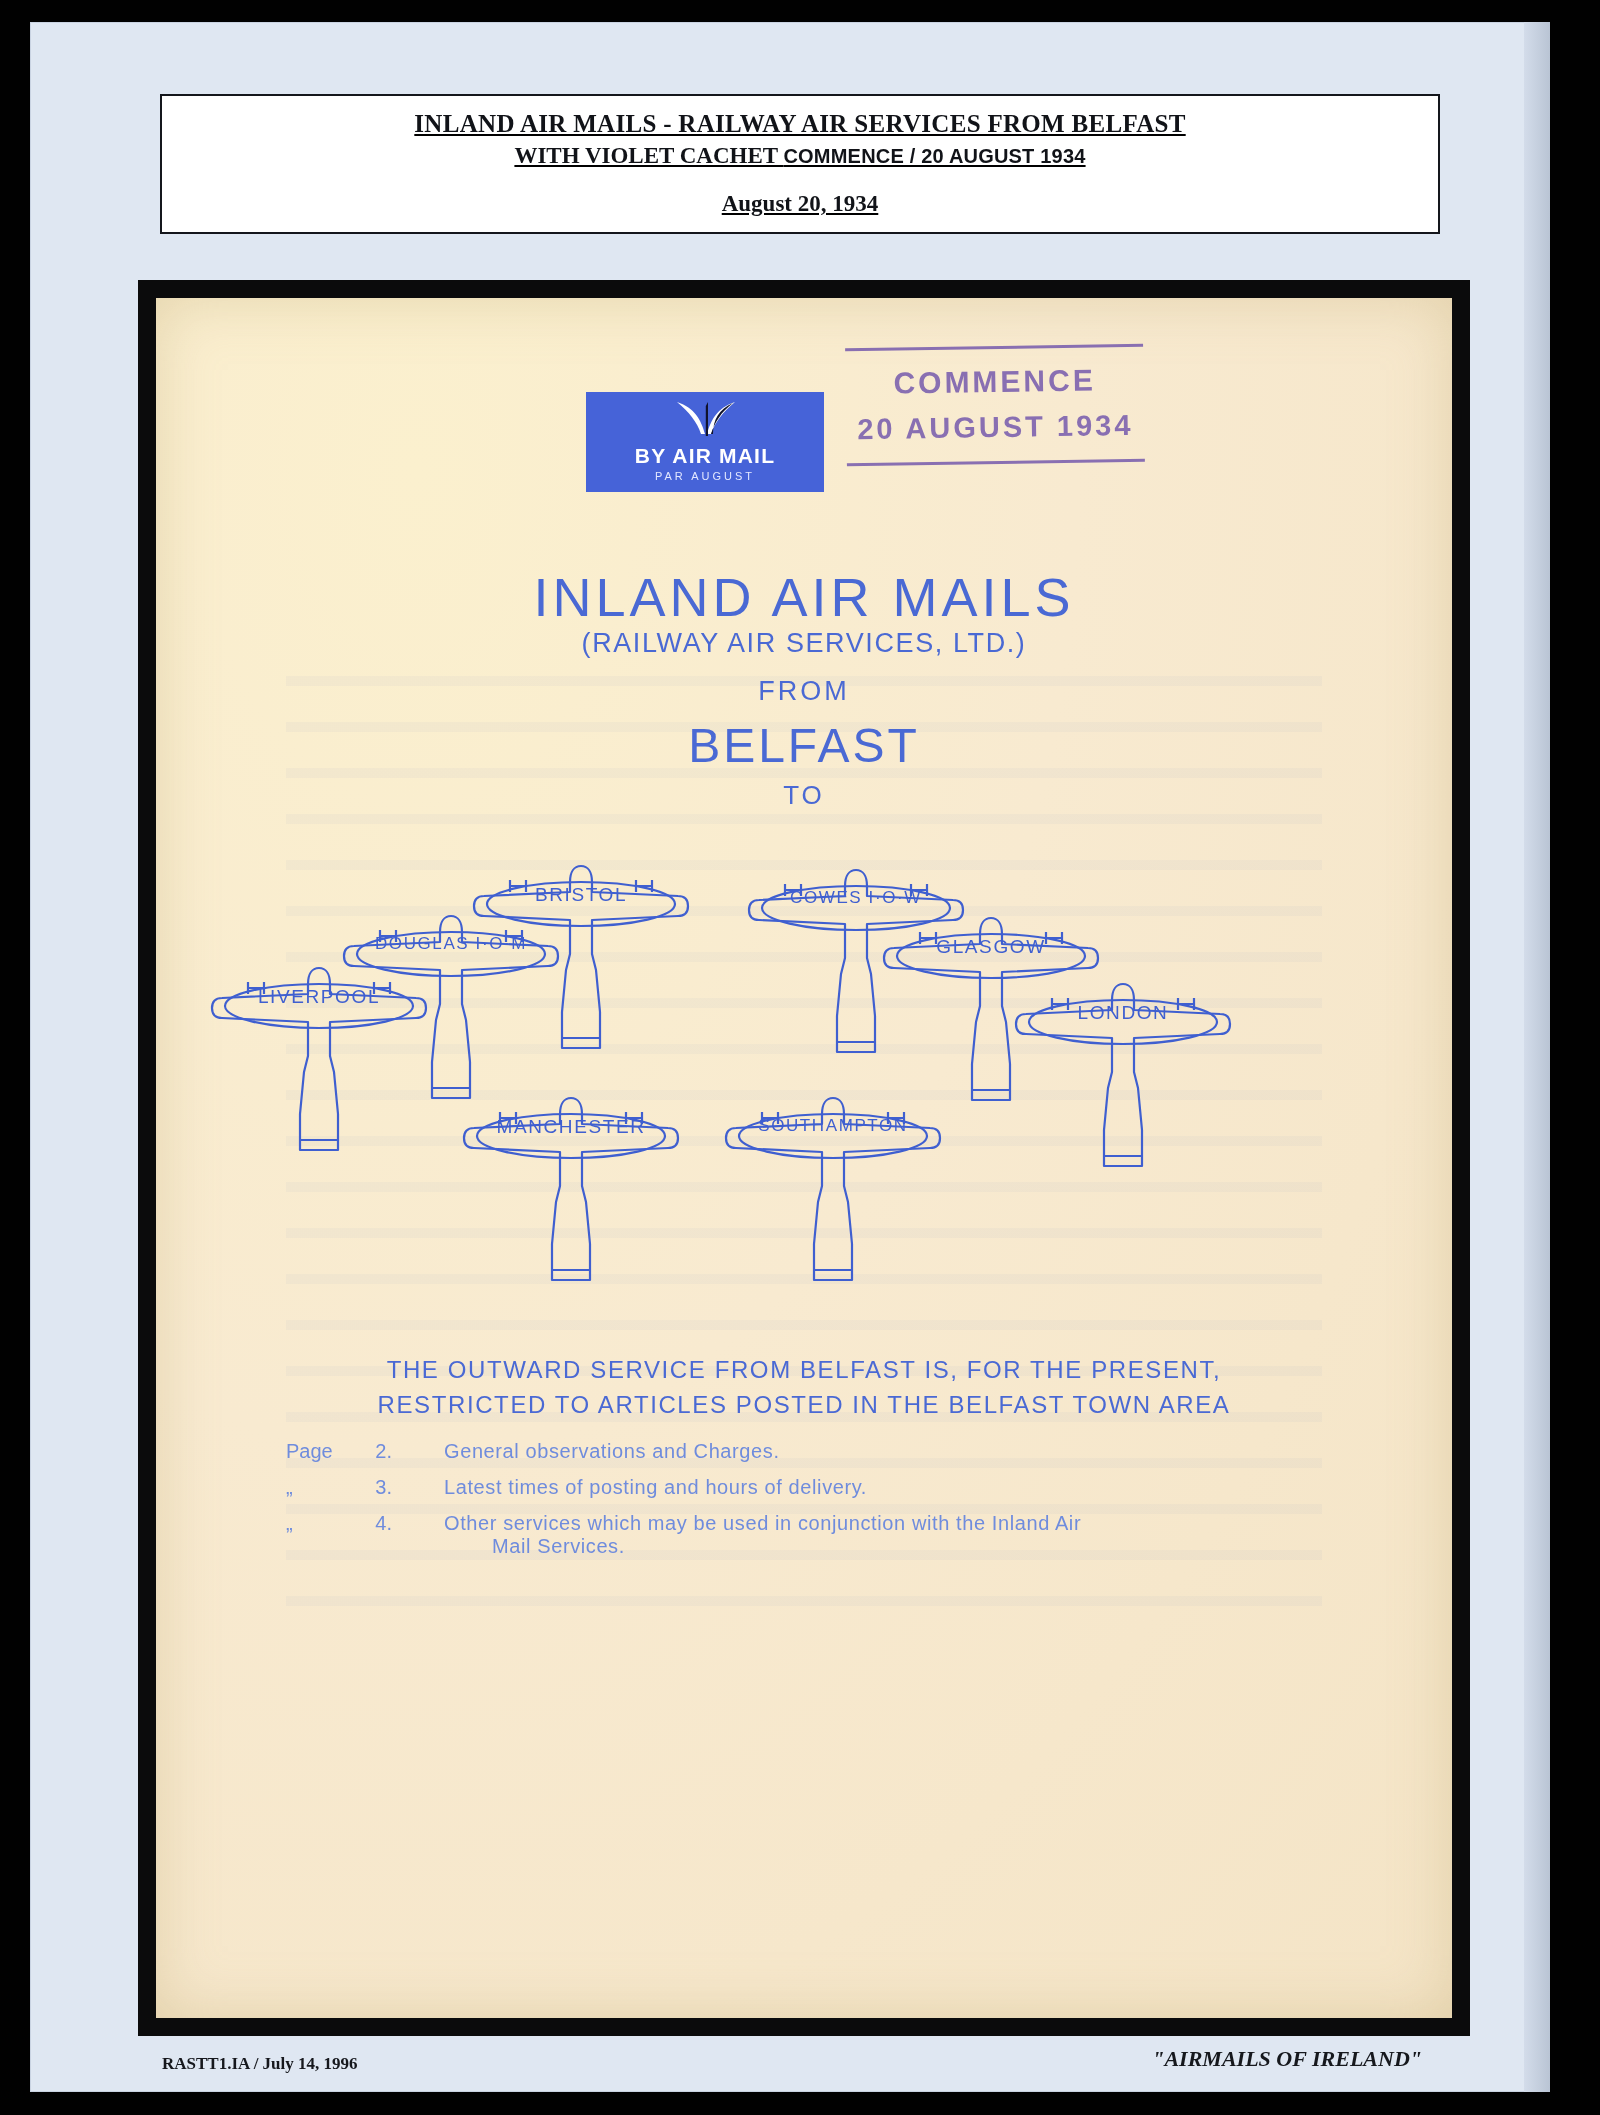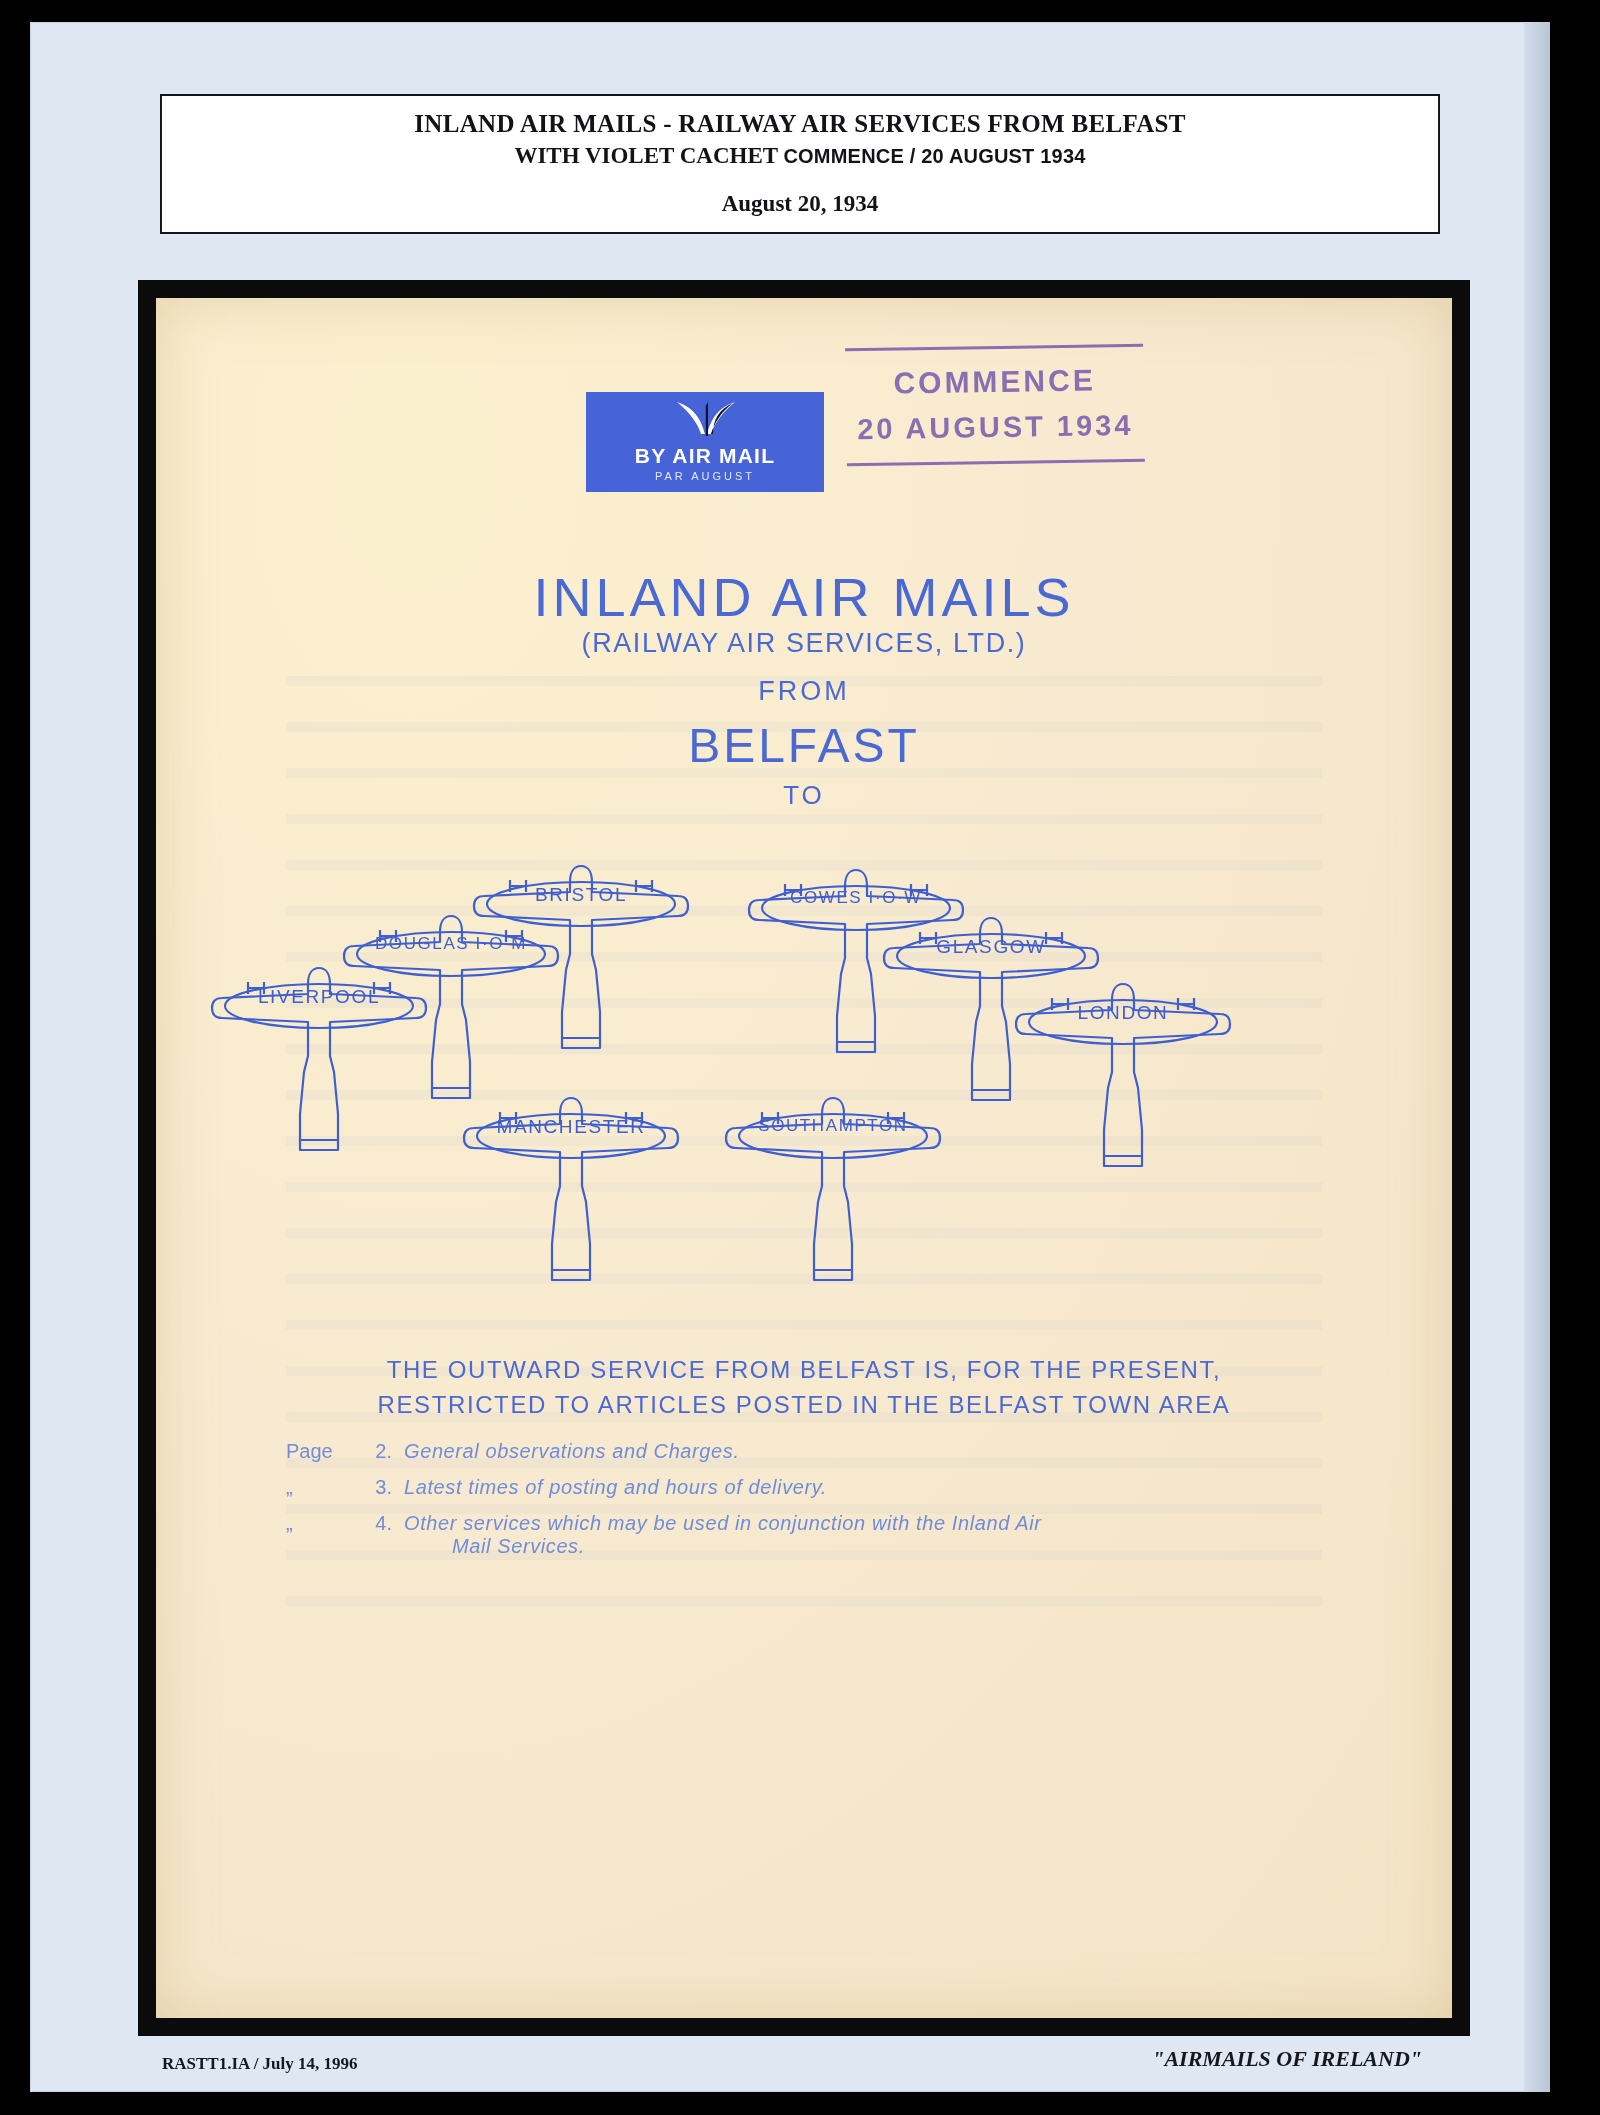--- a/index.html
+++ b/index.html
@@ -45,20 +45,21 @@
   .header-box {
     position: absolute;
     left: 130px;
     top: 72px;
     width: 1280px;
     height: 140px;
     background: #ffffff;
     border: 2px solid #14161c;
     box-sizing: border-box;
     text-align: center;
+    text-decoration: underline;
   }
   .header-line1 {
     margin-top: 14px;
     font-size: 25px;
     font-weight: bold;
     letter-spacing: 0.3px;
     color: #111318;
     font-family: "Liberation Serif", serif;
   }
   .header-line2 {
@@ -277,21 +278,21 @@
     font-family: "Liberation Sans", sans-serif;
     font-size: 20px;
   }
   .contents-row {
     display: flex;
     align-items: flex-start;
     margin-bottom: 13px;
   }
   .c-page { width: 60px; flex: none; font-style: normal; }
   .c-num  { width: 46px; flex: none; text-align: right; padding-right: 12px; }
-  .c-text { font-style: italic; letter-spacing: 0.6px; }
+  .c-text { letter-spacing: 0.6px; margin-left: 40px; }
   .c-text .indent { display: block; padding-left: 48px; }
 
   
   .footer-left {
     position: absolute;
     left: 132px;
     top: 2032px;
     font-family: "Liberation Serif", serif;
     font-size: 17px;
     color: #16181d;

